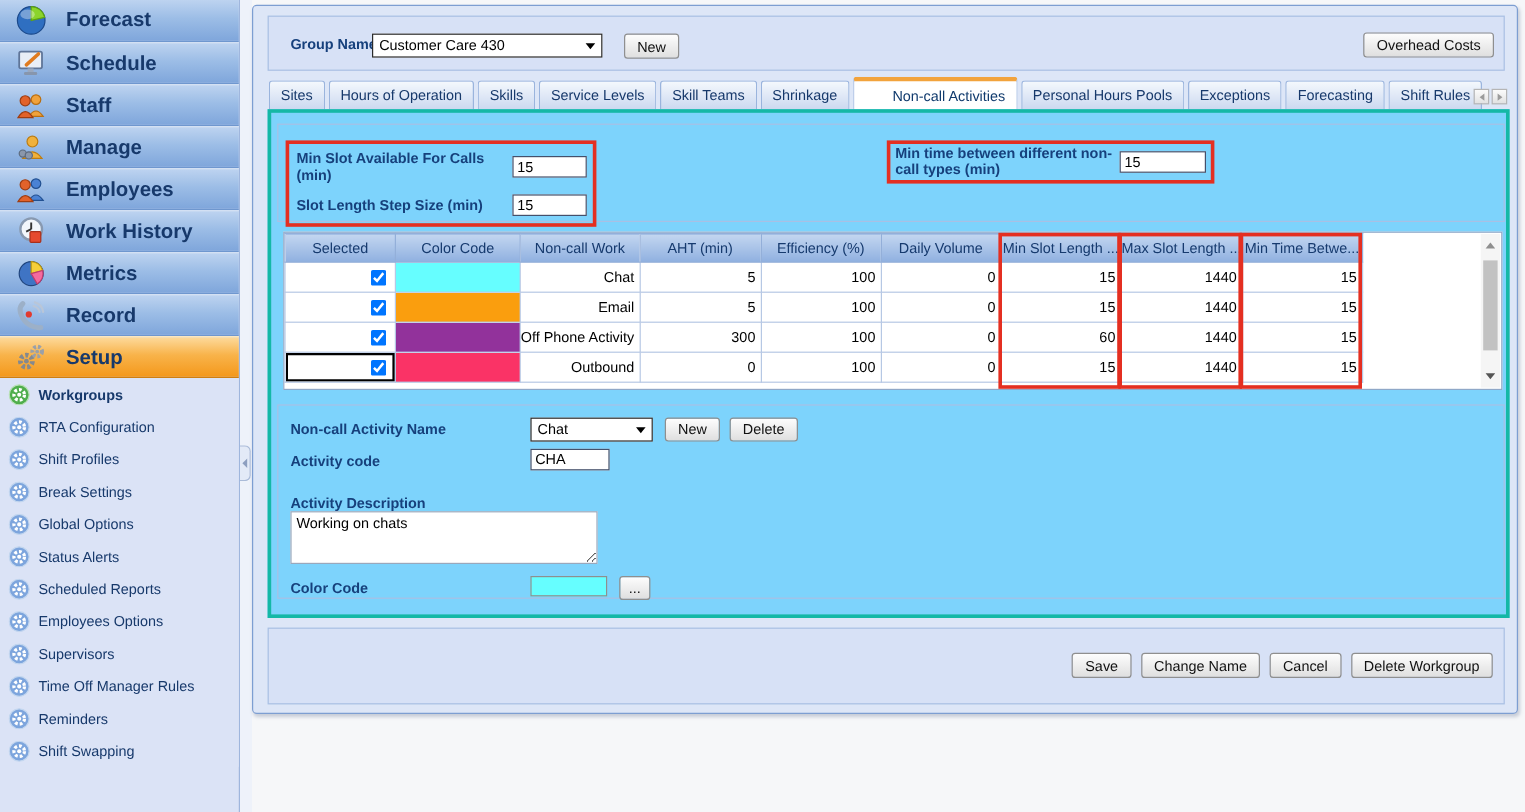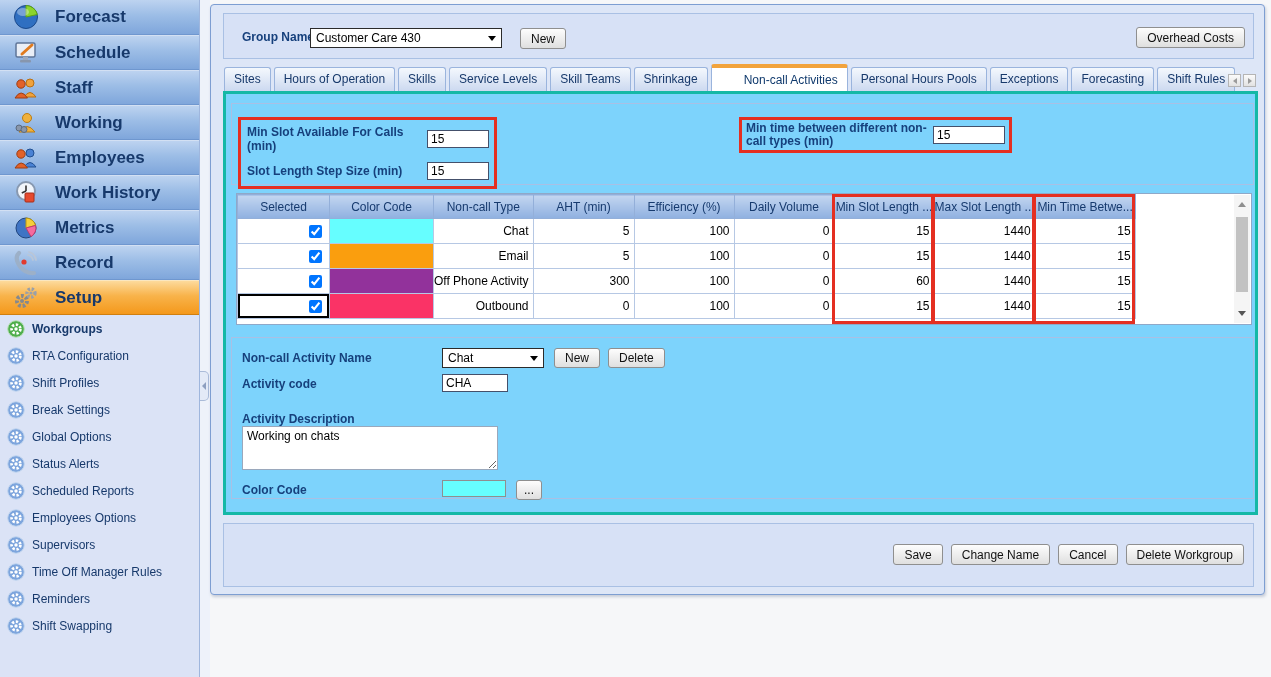--- a/index.html
+++ b/index.html
@@ -160,21 +160,21 @@
     </div>
     <div class="nav-item">
       <span class="nicon">
         <svg width="26" height="26" viewBox="0 0 26 26">
             <circle cx="14" cy="8" r="4.5" fill="#f0b13c" stroke="#bd7d12"></circle>
             <path d="M6 22 q8 -11 16 0 Z" fill="#f0b13c" stroke="#bd7d12"></path>
             <circle cx="6" cy="18" r="3" fill="#8a97ab" stroke="#5c6a7e"></circle>
             <circle cx="11" cy="19.5" r="3" fill="#8a97ab" stroke="#5c6a7e"></circle>
           </svg>
       </span>
-      <span class="nlabel">Working</span>
+      <span class="nlabel">Manage</span>
     </div>
     <div class="nav-item">
       <span class="nicon">
         <svg width="26" height="26" viewBox="0 0 26 26">
             <circle cx="17" cy="8" r="4" fill="#4a82d4" stroke="#225091"></circle>
             <path d="M11 22 q6 -9 12 0 Z" fill="#4a82d4" stroke="#225091"></path>
             <circle cx="8" cy="9" r="4.2" fill="#e2622a" stroke="#9e3d12"></circle>
             <path d="M2 23 q6 -10 12.5 0 Z" fill="#e2622a" stroke="#9e3d12"></path>
           </svg>
       </span>
@@ -389,21 +389,21 @@
                 <col style="width:100px">
                 <col style="width:100px">
               <col style="width:100px">
                 <col style="width:101px">
                 <col style="width:100px">
             </colgroup>
             <thead>
               <tr>
                 <th>Selected</th>
                 <th>Color Code</th>
-                <th>Non-call Type</th>
+                <th>Non-call Work</th>
                 <th>AHT (min)</th>
                 <th>Efficiency (%)</th>
                 <th>Daily Volume</th>
                 <th>Min Slot Length ...</th>
                 <th>Max Slot Length ...</th>
                 <th>Min Time Betwe...</th>
               </tr>
             </thead>
             <tbody>
               <tr>

